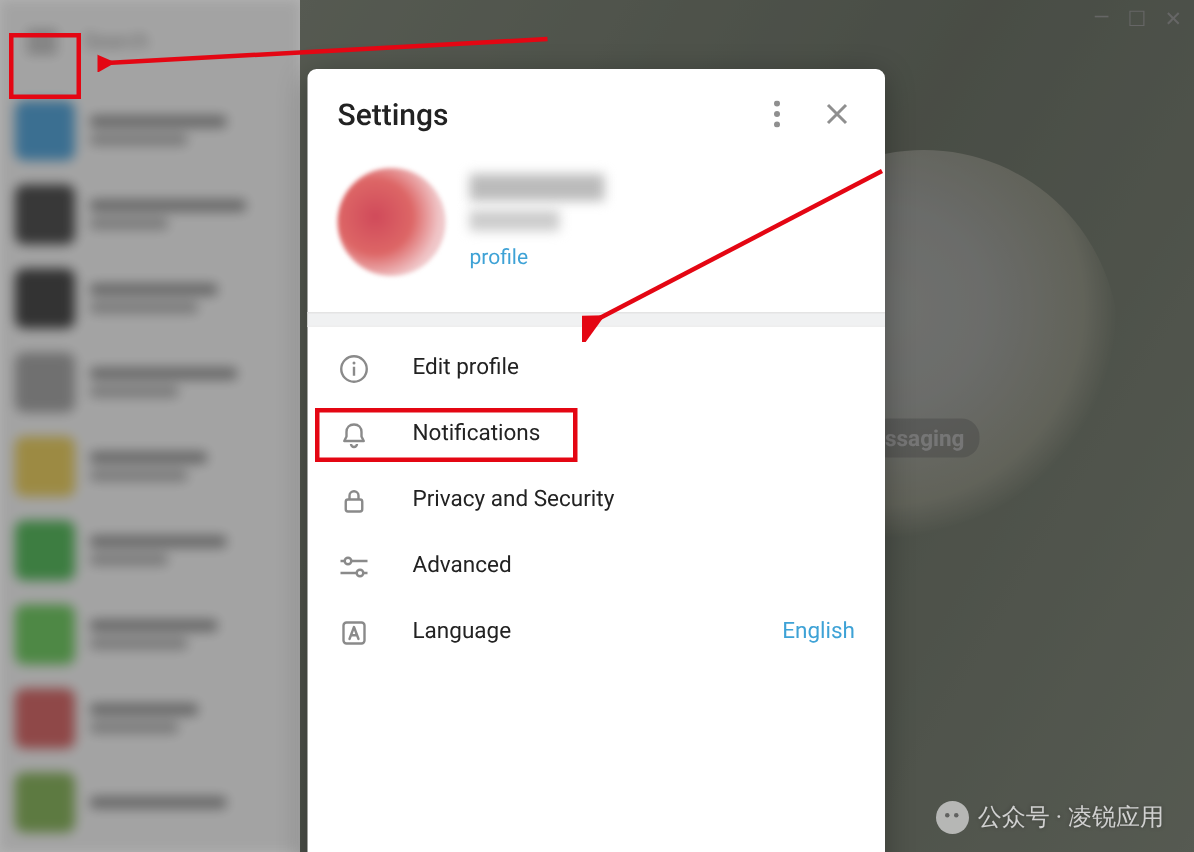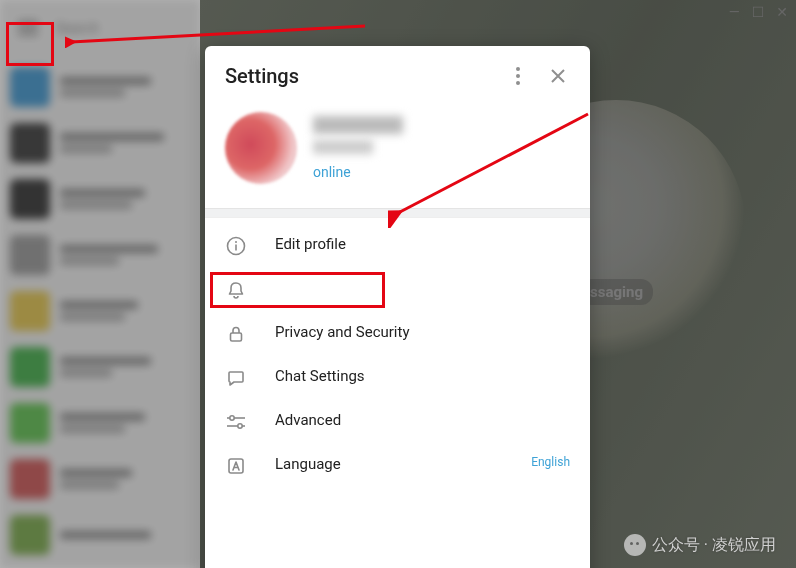--- a/index.html
+++ b/index.html
@@ -204,21 +204,21 @@
       width: 22px;
       height: 22px;
       display: flex;
       align-items: center;
       justify-content: center;
       color: #8a8a8a;
     }
     .menu-item .label { flex: 1; }
     .menu-item .trailing {
       color: #3ea2d6;
-      font-size: 12px;
+      font-size: 15px;
     }
     .highlight-box {
       position: absolute;
       left: 210px;
       top: 272px;
       width: 175px;
       height: 36px;
       border: 3px solid #e40613;
       z-index: 70;
       pointer-events: none;
@@ -377,21 +377,21 @@
             <path d="M2 2 L14 14 M14 2 L2 14" stroke="currentColor" stroke-width="2" fill="none"></path>
           </svg>
       </div>
     </div>
 
     <div class="profile-section">
       <div class="profile-avatar"></div>
       <div class="profile-info">
         <div class="profile-name-blur"></div>
         <div class="profile-name-blur2"></div>
-        <div class="profile-status">online</div>
+        <div class="profile-status">profile</div>
       </div>
     </div>
 
     <div class="divider-gap"></div>
 
     <div class="menu-list">
       <div class="menu-item">
         <span class="icon">
           <svg width="20" height="20" viewBox="0 0 20 20" fill="none">
               <circle cx="10" cy="10" r="8.5" stroke="currentColor" stroke-width="1.6"></circle>
@@ -400,37 +400,30 @@
             </svg>
         </span>
         <span class="label">Edit profile</span>
       </div>
       <div class="menu-item">
         <span class="icon">
           <svg width="20" height="20" viewBox="0 0 20 20" fill="none">
               <path d="M10 3 C7 3 5 5 5 8 V11 L3.5 14 H16.5 L15 11 V8 C15 5 13 3 10 3 Z M8 16 A2 2 0 0 0 12 16" stroke="currentColor" stroke-width="1.6" stroke-linejoin="round"></path>
             </svg>
         </span>
+        <span class="label">Notifications</span>
       </div>
       <div class="menu-item">
         <span class="icon">
           <svg width="20" height="20" viewBox="0 0 20 20" fill="none">
               <rect x="4.5" y="9" width="11" height="8" rx="1.5" stroke="currentColor" stroke-width="1.6"></rect>
               <path d="M7 9 V6.5 A3 3 0 0 1 13 6.5 V9" stroke="currentColor" stroke-width="1.6"></path>
             </svg>
         </span>
         <span class="label">Privacy and Security</span>
-      </div>
-      <div class="menu-item">
-        <span class="icon">
-          <svg width="20" height="20" viewBox="0 0 20 20" fill="none">
-              <path d="M4 4 H16 A1 1 0 0 1 17 5 V13 A1 1 0 0 1 16 14 H8 L4 17 V14 A1 1 0 0 1 3 13 V5 A1 1 0 0 1 4 4 Z" stroke="currentColor" stroke-width="1.6" stroke-linejoin="round"></path>
-            </svg>
-        </span>
-        <span class="label">Chat Settings</span>
       </div>
       <div class="menu-item">
         <span class="icon">
           <svg width="22" height="20" viewBox="0 0 22 20" fill="none">
               <line x1="2" y1="6" x2="20" y2="6" stroke="currentColor" stroke-width="1.6"></line>
               <circle cx="7" cy="6" r="2.2" fill="white" stroke="currentColor" stroke-width="1.6"></circle>
               <line x1="2" y1="14" x2="20" y2="14" stroke="currentColor" stroke-width="1.6"></line>
               <circle cx="15" cy="14" r="2.2" fill="white" stroke="currentColor" stroke-width="1.6"></circle>
             </svg>
         </span>

